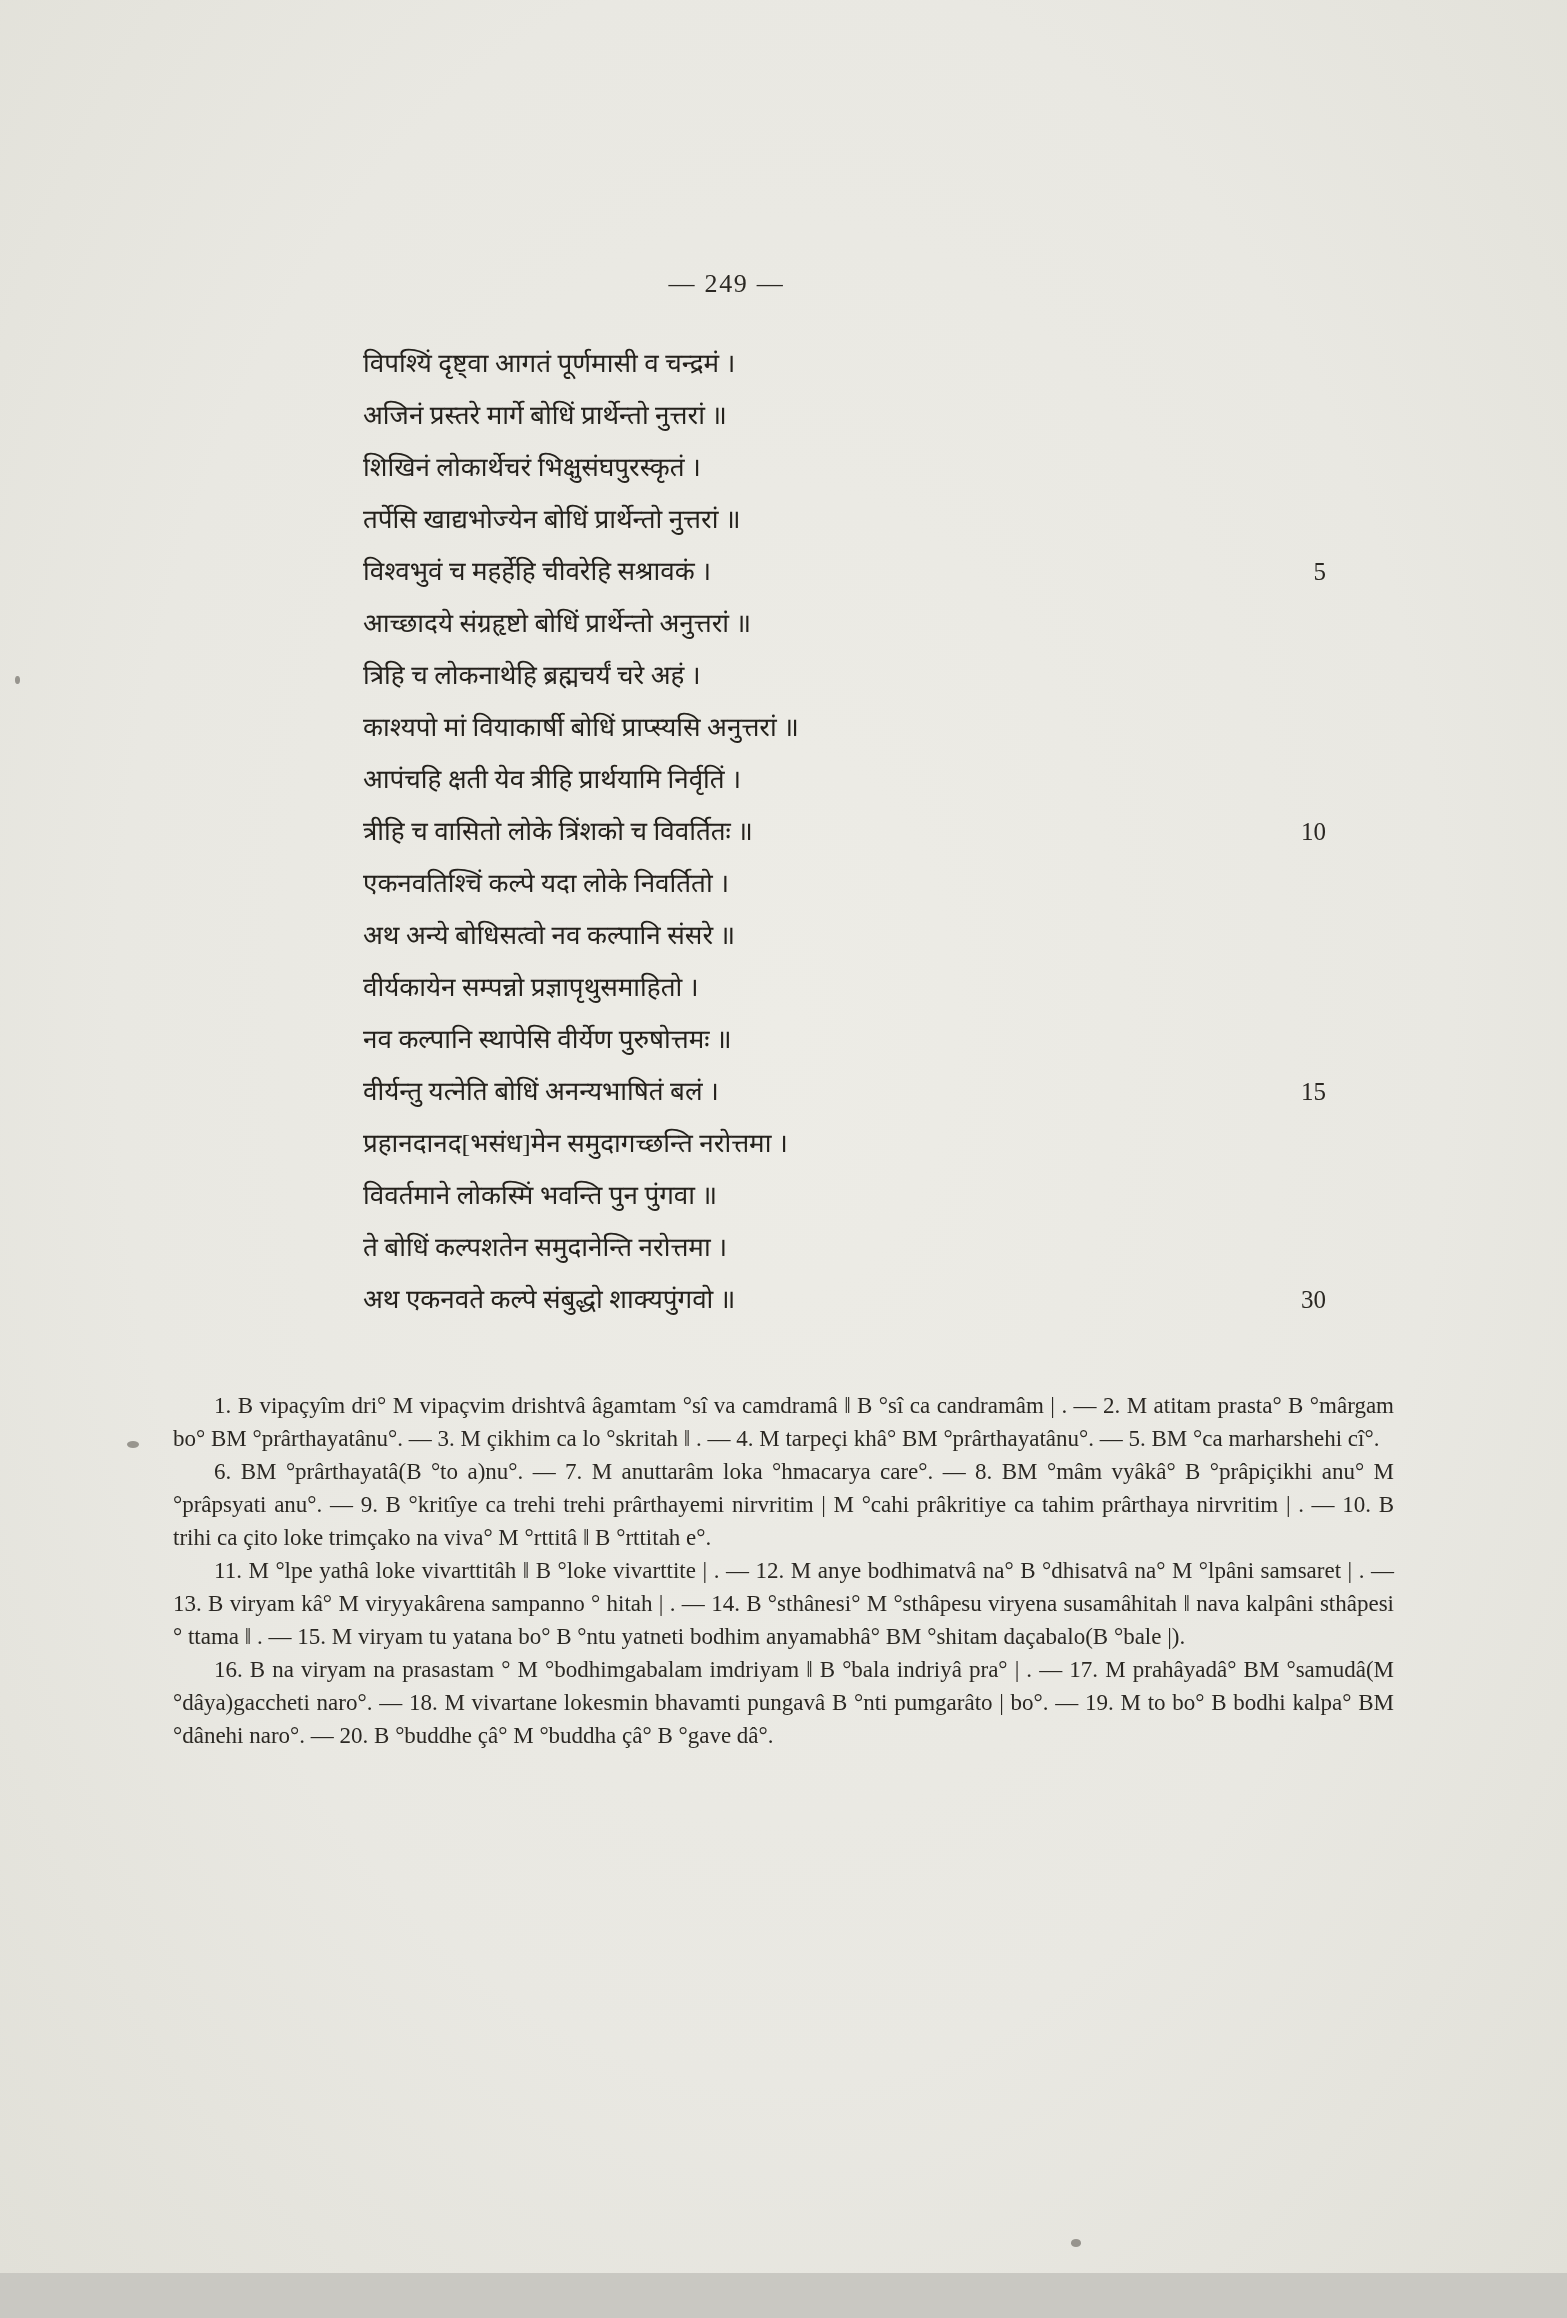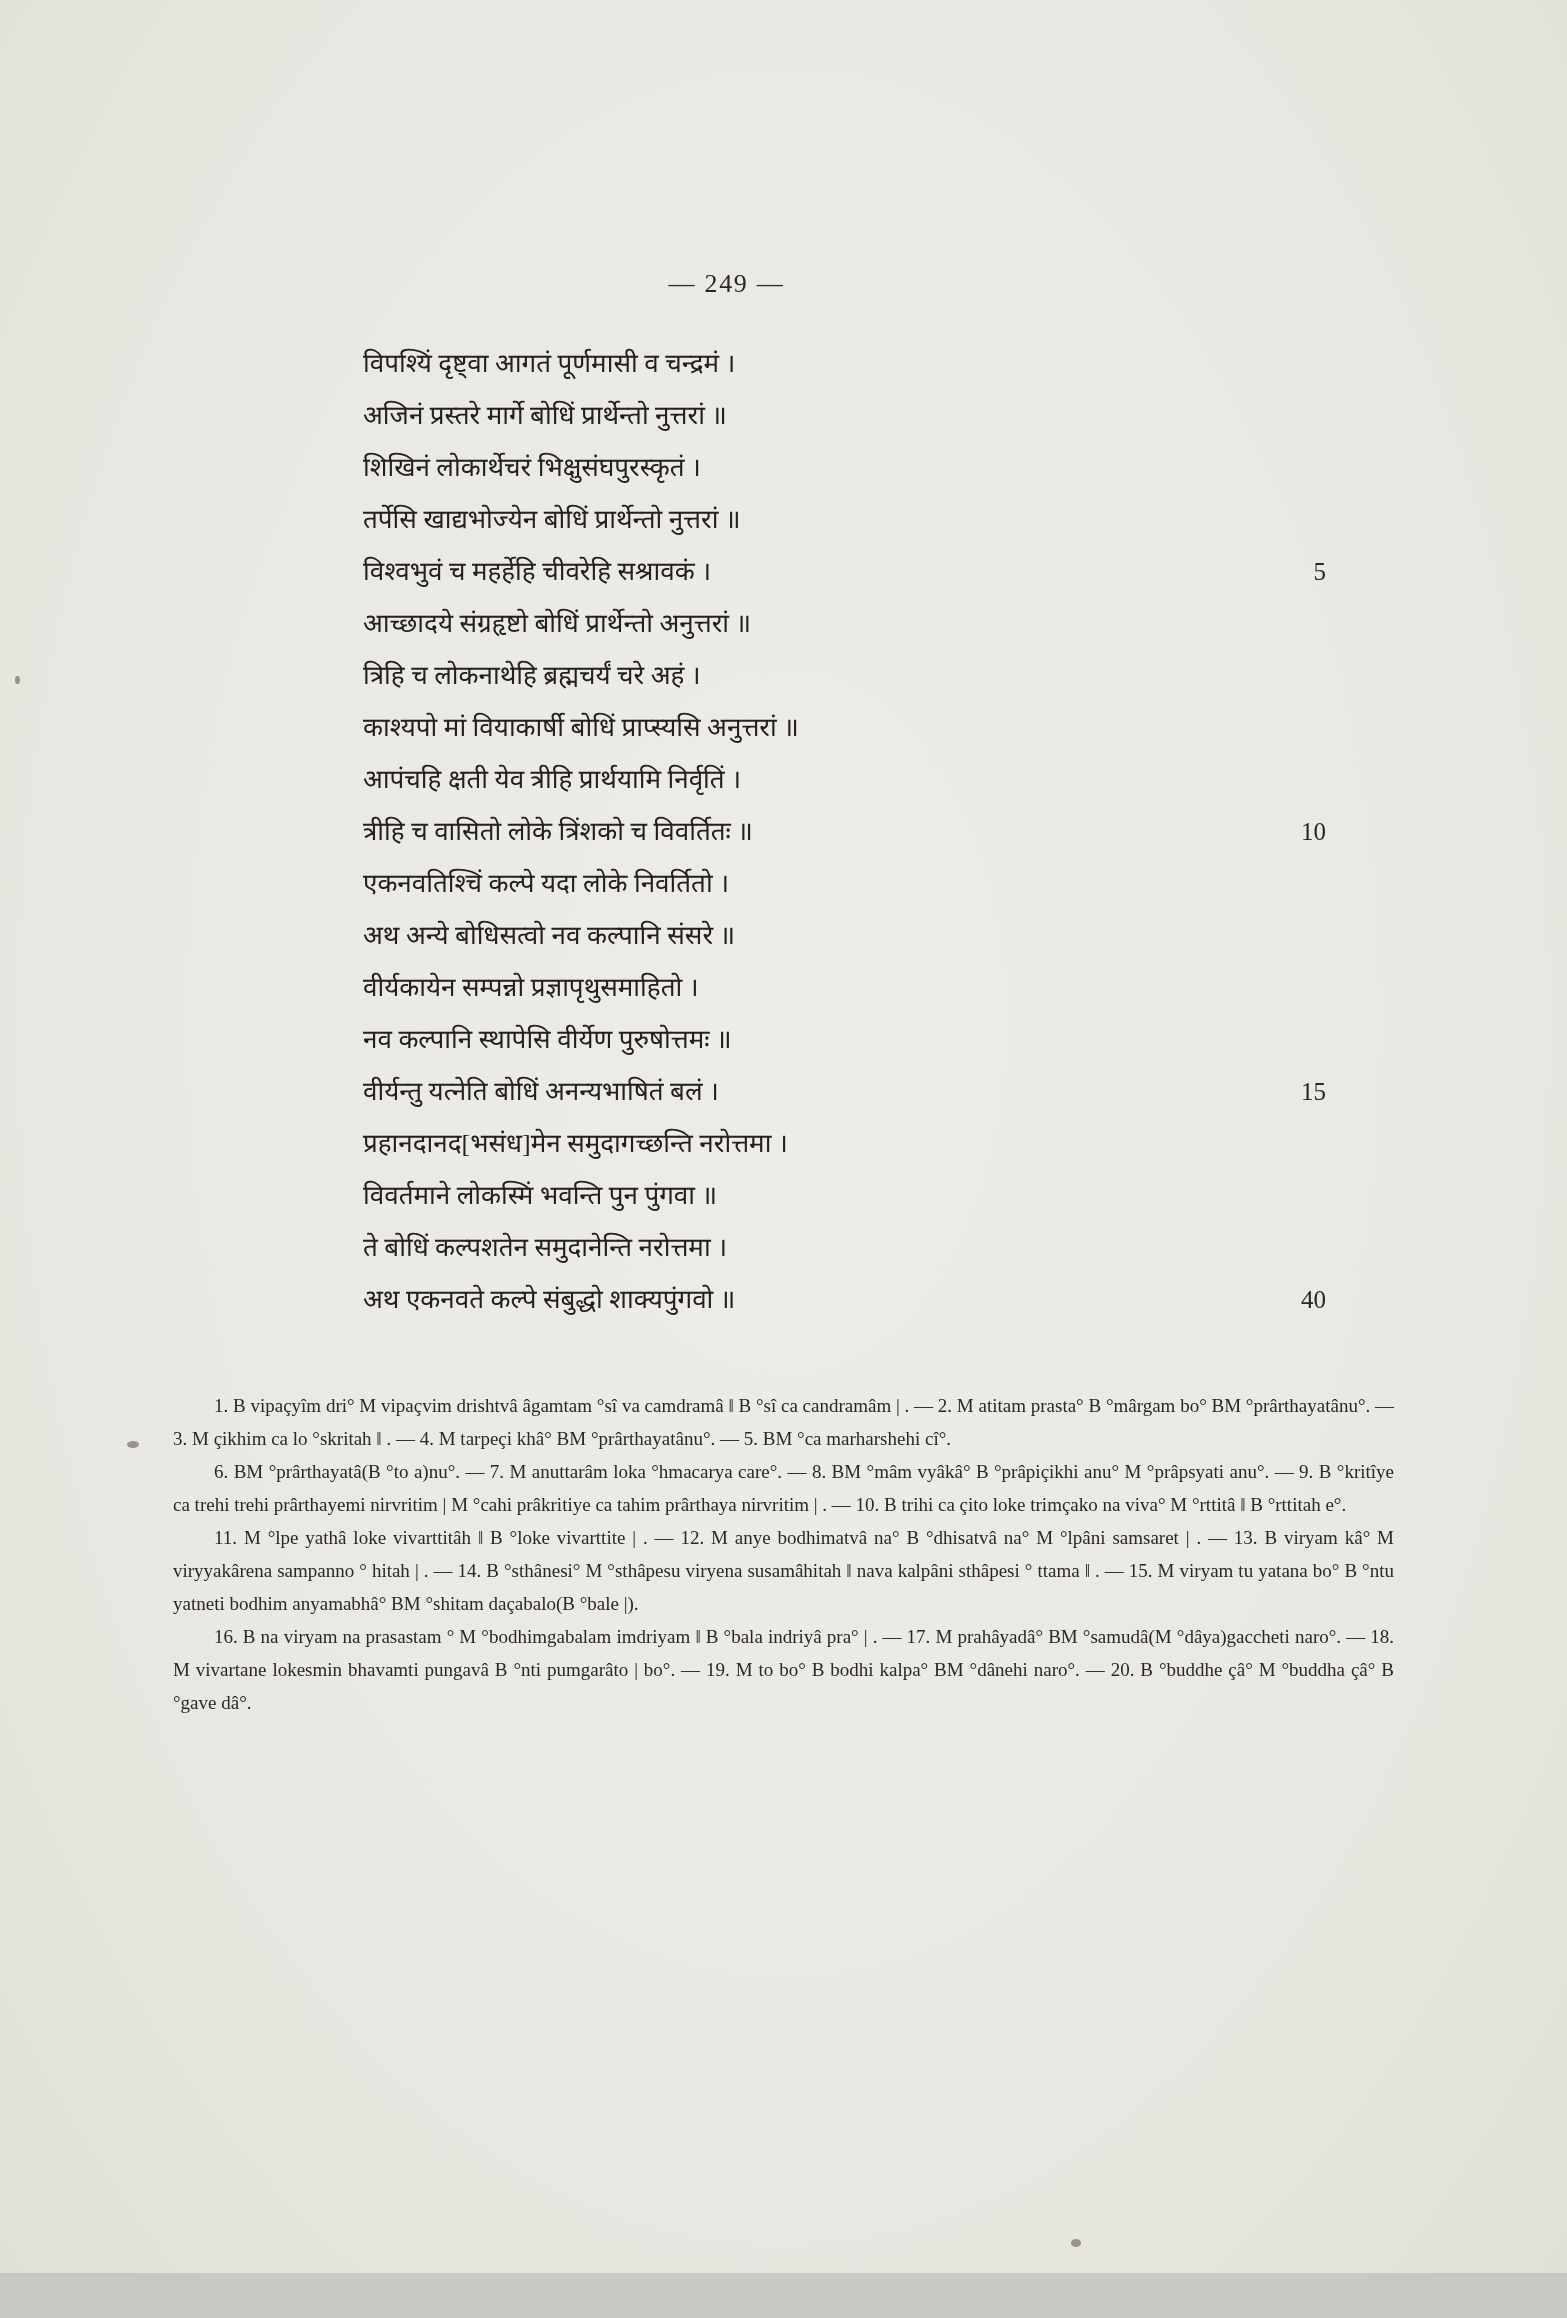--- a/index.html
+++ b/index.html
@@ -42,21 +42,21 @@
   .verse-marker {
     position:absolute;
     right:0; top:0;
     font-size:25px;
     color:#2a2722;
   }
   .apparatus {
     margin-top:63px;
     margin-left:173px;
     width:1221px;
-    font-size:19px;
+    font-size:23px;
     line-height:33px;
     color:#2b2823;
     text-align:justify;
   }
   .apparatus p {
     margin:0;
     text-indent:41px;
   }
   .speck {
     position:absolute;
@@ -84,21 +84,21 @@
     <div class="verse-row"><span class="verse-text">आपंचहि क्षती येव त्रीहि प्रार्थयामि निर्वृतिं ।</span><span class="verse-marker"></span></div>
     <div class="verse-row"><span class="verse-text">त्रीहि च वासितो लोके त्रिंशको च विवर्तितः ॥</span><span class="verse-marker">10</span></div>
     <div class="verse-row"><span class="verse-text">एकनवतिश्चिं कल्पे यदा लोके निवर्तितो ।</span><span class="verse-marker"></span></div>
     <div class="verse-row"><span class="verse-text">अथ अन्ये बोधिसत्वो नव कल्पानि संसरे ॥</span><span class="verse-marker"></span></div>
     <div class="verse-row"><span class="verse-text">वीर्यकायेन सम्पन्नो प्रज्ञापृथुसमाहितो ।</span><span class="verse-marker"></span></div>
     <div class="verse-row"><span class="verse-text">नव कल्पानि स्थापेसि वीर्येण पुरुषोत्तमः ॥</span><span class="verse-marker"></span></div>
     <div class="verse-row"><span class="verse-text">वीर्यन्तु यत्नेति बोधिं अनन्यभाषितं बलं ।</span><span class="verse-marker">15</span></div>
     <div class="verse-row"><span class="verse-text">प्रहानदानद[भसंध]मेन समुदागच्छन्ति नरोत्तमा ।</span><span class="verse-marker"></span></div>
     <div class="verse-row"><span class="verse-text">विवर्तमाने लोकस्मिं भवन्ति पुन पुंगवा ॥</span><span class="verse-marker"></span></div>
     <div class="verse-row"><span class="verse-text">ते बोधिं कल्पशतेन समुदानेन्ति नरोत्तमा ।</span><span class="verse-marker"></span></div>
-    <div class="verse-row"><span class="verse-text">अथ एकनवते कल्पे संबुद्धो शाक्यपुंगवो ॥</span><span class="verse-marker">40</span></div>
+    <div class="verse-row"><span class="verse-text">अथ एकनवते कल्पे संबुद्धो शाक्यपुंगवो ॥</span><span class="verse-marker">30</span></div>
   </div>
 
   <div class="apparatus">
     <p>1. B vipaçyîm dri° M vipaçvim drishtvâ âgamtam °sî va camdramâ ‖ B °sî ca candra­mâm | . — 2. M atitam prasta° B °mârgam bo° BM °prârthayatânu°. — 3. M çikhim ca lo °skritah ‖ . — 4. M tarpeçi khâ° BM °prârthayatânu°. — 5. BM °ca marharshehi cî°.</p>
     <p>6. BM °prârthayatâ(B °to a)nu°. — 7. M anuttarâm loka °hmacarya care°. — 8. BM °mâm vyâkâ° B °prâpiçikhi anu° M °prâpsyati anu°. — 9. B °kritîye ca trehi trehi prârthayemi nirvritim | M °cahi prâkritiye ca tahim prârthaya nirvritim | . — 10. B trihi ca çito loke trimçako na viva° M °rttitâ ‖ B °rttitah e°.</p>
     <p>11. M °lpe yathâ loke vivarttitâh ‖ B °loke vivarttite | . — 12. M anye bodhimatvâ na° B °dhisatvâ na° M °lpâni samsaret | . — 13. B viryam kâ° M viryyakârena sam­panno ° hitah | . — 14. B °sthânesi° M °sthâpesu viryena susamâhitah ‖ nava kalpâni sthâpesi ° ttama ‖ . — 15. M viryam tu yatana bo° B °ntu yatneti bodhim anyamabhâ° BM °shitam daçabalo(B °bale |).</p>
     <p>16. B na viryam na prasastam ° M °bodhimgabalam imdriyam ‖ B °bala indriyâ pra° | . — 17. M prahâyadâ° BM °samudâ(M °dâya)gaccheti naro°. — 18. M vivartane lokesmin bhavamti pungavâ B °nti pumgarâto | bo°. — 19. M to bo° B bodhi kalpa° BM °dânehi naro°. — 20. B °buddhe çâ° M °buddha çâ° B °gave dâ°.</p>
   </div>
 
   <div class="speck" style="left:15px;top:676px;width:5px;height:8.4px;"></div>

